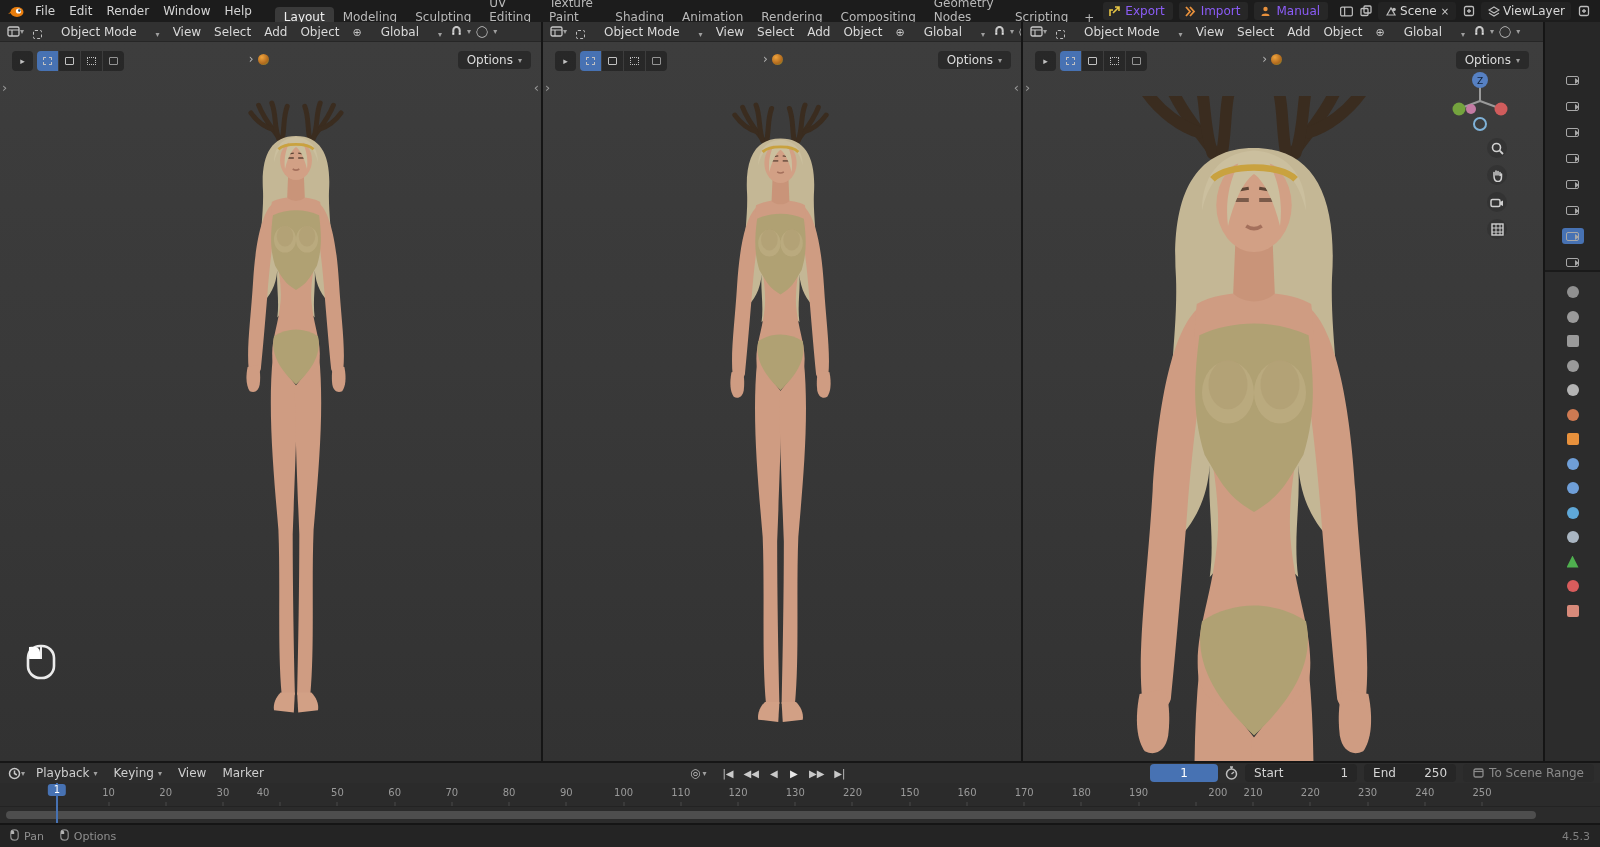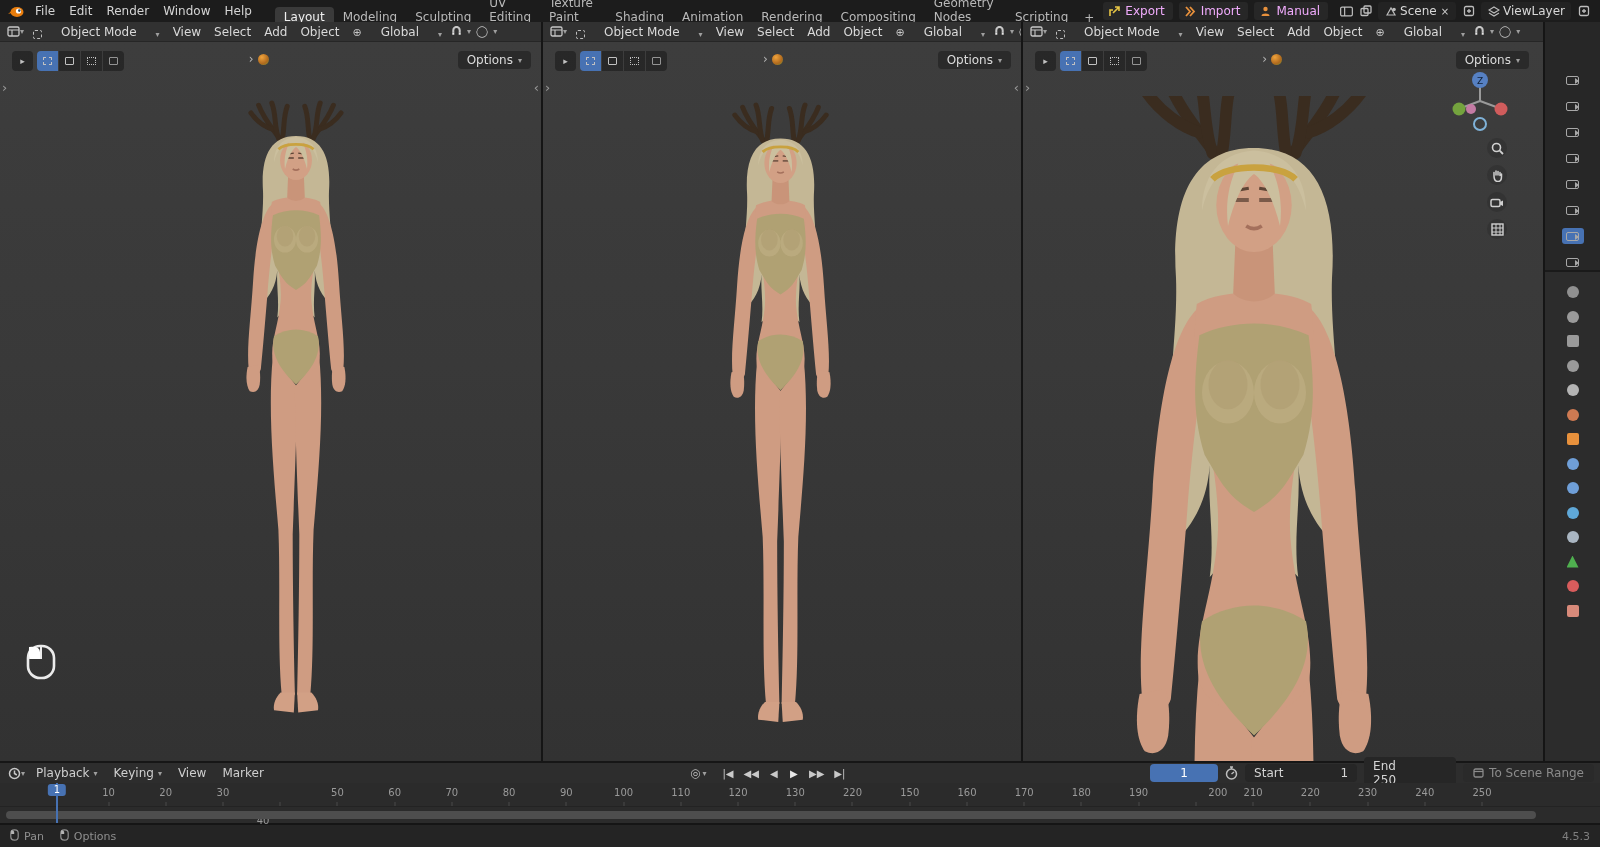--- a/index.html
+++ b/index.html
@@ -9,21 +9,21 @@
 
   
   .topbar { height:22px; background:#1c1c1c; display:flex; align-items:center; padding:0 6px; gap:2px; }
   .blender-logo { width:20px; height:16px; display:flex; align-items:center; justify-content:center; margin-right:2px; }
   .tb-menu { padding:2px 7px; border-radius:3px; color:#d4d4d4; cursor:default; }
   .ws-tabs { display:flex; align-items:flex-end; margin-left:14px; height:34px; }
   .ws-tab { padding:3px 9px 4px; color:#b9b9b9; border-radius:4px 4px 0 0; }
   .ws-tab.active { background:#3a3a3a; color:#f0f0f0; }
   .ws-add { padding:3px 7px; color:#b9b9b9; }
   .tb-right { margin-left:auto; display:flex; align-items:center; gap:6px; padding-right:4px; }
-  .tb-btn { display:flex; align-items:center; gap:4px; background:#272727; border-radius:3px; padding:2px 8px 2px 5px; color:#f0abfc; }
+  .tb-btn { display:flex; align-items:center; gap:4px; background:#272727; border-radius:3px; padding:2px 8px 2px 5px; color:#8b5cf6; }
   .tb-group { display:flex; align-items:center; gap:3px; background:#232323; border-radius:3px; padding:2px 6px; color:#d8d8d8; }
   .mini-ico { display:inline-flex; width:13px; height:12px; align-items:center; justify-content:center; }
   .x-ico { color:#cfcfcf; font-size:10px; padding:0 1px; }
 
   
   .editors { height:739px; display:flex; background:#101010; }
   .area { display:flex; flex-direction:column; }
   .area.vp1 { width:541px; }
   .area.vp2 { width:480px; border-left:2px solid #151515; }
   .area.vp3 { width:522px; border-left:2px solid #151515; }
@@ -75,21 +75,21 @@
   
   .tl-header { height:22px; background:#2d2d2d; border-top:2px solid #161616; display:flex; align-items:center; padding:0 6px; gap:2px; position:relative; color:#cfcfcf; }
   .tl-menu { padding:1px 7px; border-radius:3px; display:inline-flex; gap:4px; align-items:center; }
   .transport { position:absolute; left:calc(50% - 110px); display:flex; align-items:center; gap:2px; }
   .tr-btn { min-width:18px; padding:1px 4px; text-align:center; color:#c9c9c9; font-size:10px; border-radius:3px; }
   .tr-btn.play { color:#e8e8e8; }
   .autokey { display:flex; align-items:center; gap:2px; margin-right:10px; color:#bdbdbd; }
   .tl-right { margin-left:auto; display:flex; align-items:center; gap:7px; }
   .frame-field { background:#4772b3; color:#fff; border-radius:4px; padding:2px 0; width:68px; text-align:center; }
   .range-field { background:#262626; color:#d5d5d5; border-radius:4px; padding:2px 9px; display:flex; justify-content:space-between; }
-  .range-field.start { width:112px; } .range-field.end { width:92px;flex-direction:column; }
+  .range-field.start { width:112px; } .range-field.end { width:92px; }
   .muted-btn { background:#2a2a2a; color:#8b8b8b; border-radius:4px; padding:2px 10px; display:flex; gap:5px; align-items:center; }
   .clock-ico { display:inline-flex; }
 
   .tl-body { position:relative; height:40px; background:#2b2b2b; }
   .ruler { position:relative; height:24px; border-bottom:1px solid #232323; }
   .tick { position:absolute; top:4px; transform:translateX(-50%); font-size:10px; color:#9a9a9a; }
   .tickline { position:absolute; bottom:0; width:1px; height:4px; background:#4a4a4a; transform:translateX(-50%); }
   .scrollzone { position:relative; height:16px; }
   .hscroll { position:absolute; left:6px; right:64px; top:4px; height:8px; background:#4e4e4e; border-radius:4px; }
   .playhead { position:absolute; top:0; left:57px; height:40px; width:0; }
@@ -580,21 +580,21 @@
 </div>
 
 <div class="tl-body">
   <div class="ruler" id="ruler">
       <span class="tick" style="left: 108.507px;">10</span>
       <span class="tickline" style="left: 108.507px;"></span>
       <span class="tick" style="left: 165.737px;">20</span>
       <span class="tickline" style="left: 165.737px;"></span>
       <span class="tick" style="left: 222.967px;">30</span>
       <span class="tickline" style="left: 222.967px;"></span>
-      <span class="tick" style="left: 263px; margin-top: 28px;">40</span>
+      <span class="tick" style="left: 263px;">40</span>
       <span class="tickline" style="left: 280.197px;"></span>
       <span class="tick" style="left: 337.427px;">50</span>
       <span class="tickline" style="left: 337.427px;"></span>
       <span class="tick" style="left: 394.657px;">60</span>
       <span class="tickline" style="left: 394.657px;"></span>
       <span class="tick" style="left: 451.887px;">70</span>
       <span class="tickline" style="left: 451.887px;"></span>
       <span class="tick" style="left: 509.117px;">80</span>
       <span class="tickline" style="left: 509.117px;"></span>
       <span class="tick" style="left: 566.347px;">90</span>

